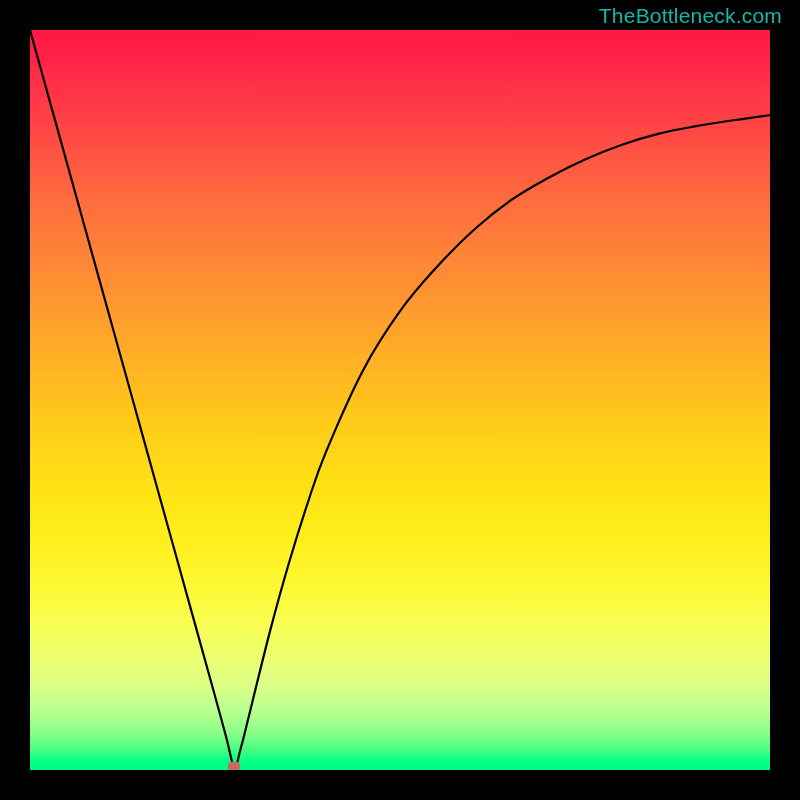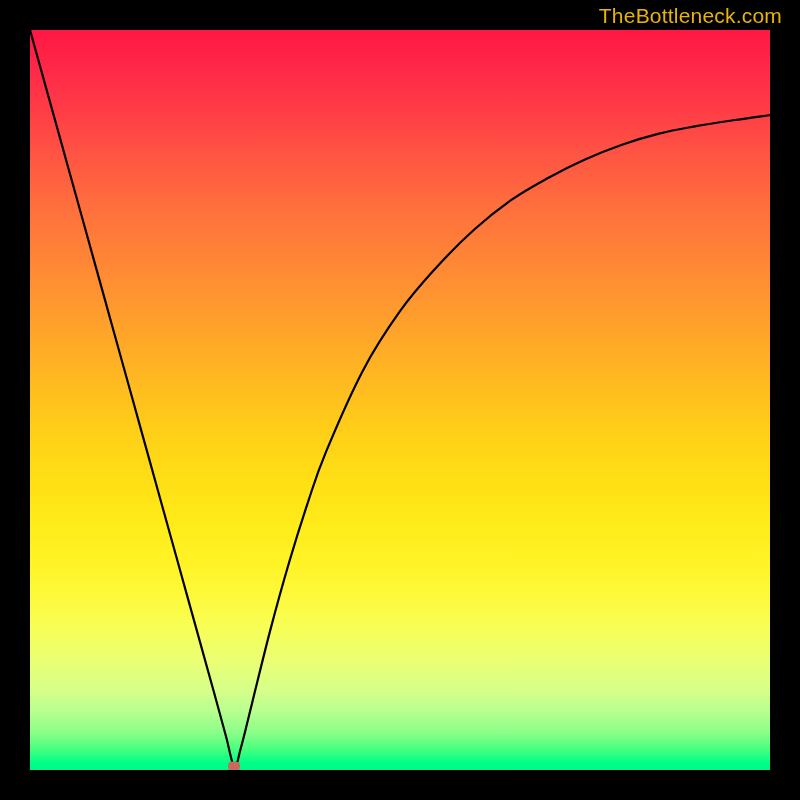--- a/index.html
+++ b/index.html
@@ -8,21 +8,21 @@
     height: 800px;
     background: #000000;
     position: relative;
     overflow: hidden;
     font-family: Arial, Helvetica, sans-serif;
   }
   .watermark {
     position: absolute;
     top: 4px;
     right: 18px;
-    color: #eab308;
+    color: #14b8a6;
     font-size: 21px;
     font-weight: 400;
     z-index: 10;
     letter-spacing: 0.2px;
   }
   .plot-area {
     position: absolute;
     left: 30px;
     top: 30px;
     width: 740px;

